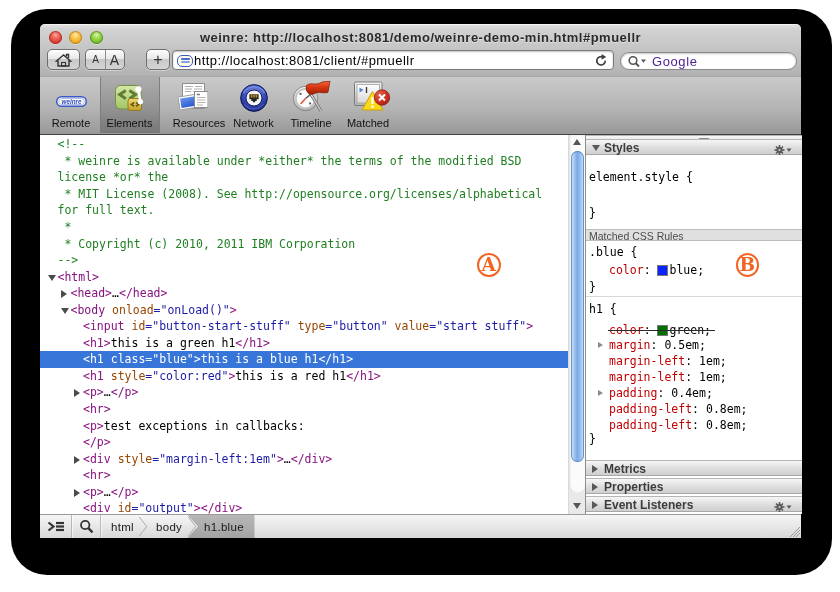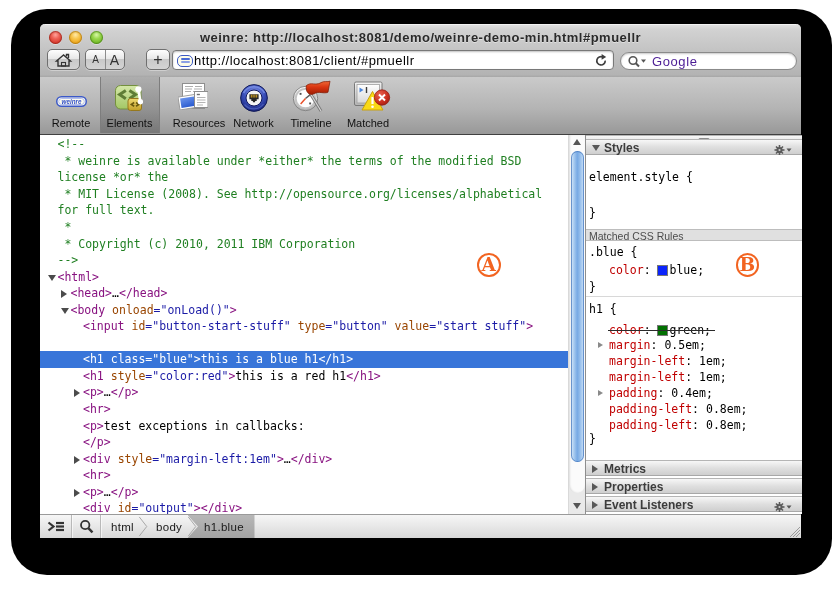--- a/index.html
+++ b/index.html
@@ -309,20 +309,21 @@
           <div class="trow" style="top: 34.3px;"><span style="position:absolute;left:17.5px;top:0;"><span class="com">license *or* the</span></span></div>
           <div class="trow" style="top: 50.85px;"><span style="position:absolute;left:17.5px;top:0;"><span class="com"> * MIT License (2008). See http://opensource.org/licenses/alphabetical</span></span></div>
           <div class="trow" style="top: 67.4px;"><span style="position:absolute;left:17.5px;top:0;"><span class="com">for full text.</span></span></div>
           <div class="trow" style="top: 83.95px;"><span style="position:absolute;left:17.5px;top:0;"><span class="com"> *</span></span></div>
           <div class="trow" style="top: 100.5px;"><span style="position:absolute;left:17.5px;top:0;"><span class="com"> * Copyright (c) 2010, 2011 IBM Corporation</span></span></div>
           <div class="trow" style="top: 117.05px;"><span style="position:absolute;left:17.5px;top:0;"><span class="com">--&gt;</span></span></div>
           <div class="trow" style="top: 133.6px;"><span class="tarrow down" style="left:8px"></span><span style="position:absolute;left:17.5px;top:0;"><span class="tag">&lt;html&gt;</span></span></div>
           <div class="trow" style="top: 150.15px;"><span class="tarrow right" style="left:21px"></span><span style="position:absolute;left:30.5px;top:0;"><span class="tag">&lt;head&gt;</span><span class="txt">…</span><span class="tag">&lt;/head&gt;</span></span></div>
           <div class="trow" style="top: 166.7px;"><span class="tarrow down" style="left:21px"></span><span style="position:absolute;left:30.5px;top:0;"><span class="tag">&lt;body</span><span class="attr"> onload</span><span class="val">="onLoad()"</span><span class="tag">&gt;</span></span></div>
           <div class="trow" style="top: 183.25px;"><span style="position:absolute;left:43px;top:0;"><span class="tag">&lt;input</span><span class="attr"> id</span><span class="val">="button-start-stuff"</span><span class="attr"> type</span><span class="val">="button"</span><span class="attr"> value</span><span class="val">="start stuff"</span><span class="tag">&gt;</span></span></div>
+          <div class="trow" style="top: 199.8px;"><span style="position:absolute;left:43px;top:0;"><span class="tag">&lt;h1&gt;</span><span class="txt">this is a green h1</span><span class="tag">&lt;/h1&gt;</span></span></div>
           <div class="trow sel" style="top: 216.35px;"><span style="position:absolute;left:43px;top:0;"><span class="tag">&lt;h1</span><span class="attr"> class</span><span class="val">="blue"</span><span class="tag">&gt;</span><span class="txt">this is a blue h1</span><span class="tag">&lt;/h1&gt;</span></span></div>
           <div class="trow" style="top: 232.9px;"><span style="position:absolute;left:43px;top:0;"><span class="tag">&lt;h1</span><span class="attr"> style</span><span class="val">="color:red"</span><span class="tag">&gt;</span><span class="txt">this is a red h1</span><span class="tag">&lt;/h1&gt;</span></span></div>
           <div class="trow" style="top: 249.45px;"><span class="tarrow right" style="left:33.5px"></span><span style="position:absolute;left:43px;top:0;"><span class="tag">&lt;p&gt;</span><span class="txt">…</span><span class="tag">&lt;/p&gt;</span></span></div>
           <div class="trow" style="top: 266px;"><span style="position:absolute;left:43px;top:0;"><span class="tag">&lt;hr&gt;</span></span></div>
           <div class="trow" style="top: 282.55px;"><span style="position:absolute;left:43px;top:0;"><span class="tag">&lt;p&gt;</span><span class="txt">test exceptions in callbacks:</span></span></div>
           <div class="trow" style="top: 299.1px;"><span style="position:absolute;left:43px;top:0;"><span class="tag">&lt;/p&gt;</span></span></div>
           <div class="trow" style="top: 315.65px;"><span class="tarrow right" style="left:33.5px"></span><span style="position:absolute;left:43px;top:0;"><span class="tag">&lt;div</span><span class="attr"> style</span><span class="val">="margin-left:1em"</span><span class="tag">&gt;</span><span class="txt">…</span><span class="tag">&lt;/div&gt;</span></span></div>
           <div class="trow" style="top: 332.2px;"><span style="position:absolute;left:43px;top:0;"><span class="tag">&lt;hr&gt;</span></span></div>
           <div class="trow" style="top: 348.75px;"><span class="tarrow right" style="left:33.5px"></span><span style="position:absolute;left:43px;top:0;"><span class="tag">&lt;p&gt;</span><span class="txt">…</span><span class="tag">&lt;/p&gt;</span></span></div>
           <div class="trow" style="top: 365.3px;"><span style="position:absolute;left:43px;top:0;"><span class="tag">&lt;div</span><span class="attr"> id</span><span class="val">="output"</span><span class="tag">&gt;</span><span class="tag">&lt;/div&gt;</span></span></div>

